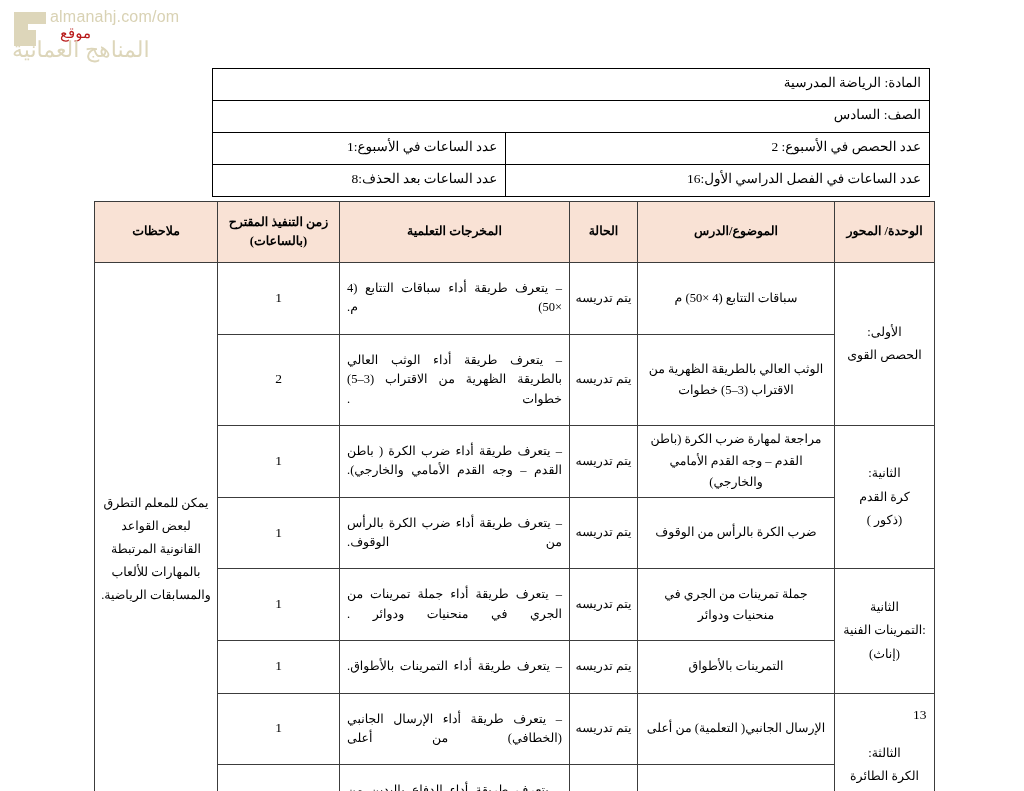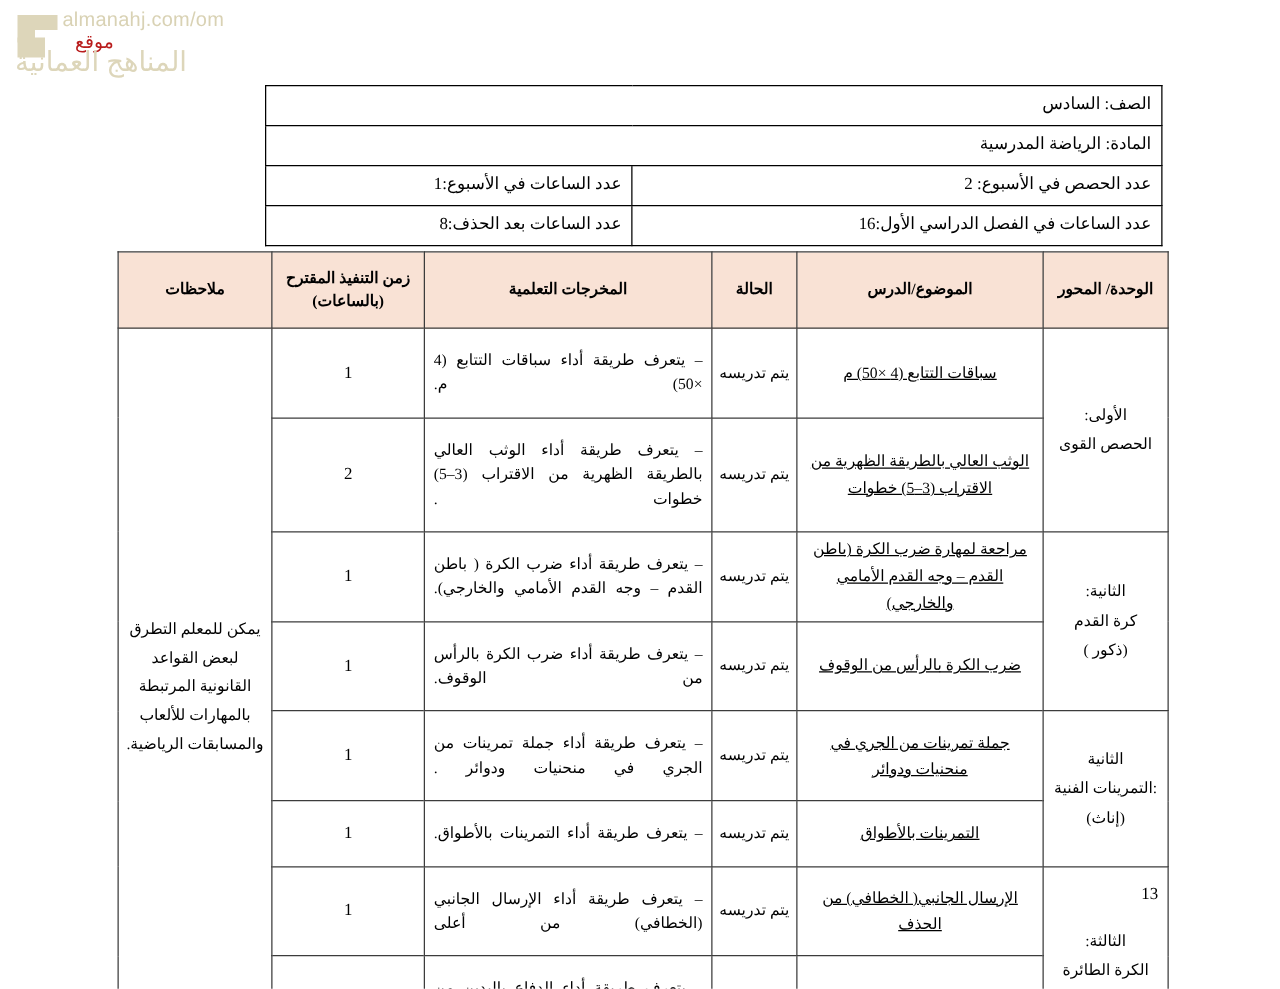--- a/index.html
+++ b/index.html
@@ -134,21 +134,20 @@
   #plan-table td.cell-unit,
   #plan-table td.cell-notes {
     line-height: 1.85;
   }
   #plan-table td.cell-hours {
     font-family: "Liberation Serif", "DejaVu Serif", serif;
     font-size: 13.5px;
   }
   #plan-table td.cell-lesson {
     line-height: 1.7;
-    text-decoration: underline;
   }
 
   
   #page-number {
     position: absolute;
     top: 707px;
     left: 913px;
     font-size: 13.5px;
     direction: ltr;
     text-align: right;
@@ -164,24 +163,24 @@
       <i class="c"></i>
   </div>
   <div class="wm-url">almanahj.com/om</div>
   <div class="wm-ar1">موقع</div>
   <div class="wm-ar2">المناهج العمانية</div>
 </div>
 
 <table id="info-table">
   <tbody>
     <tr>
+      <td colspan="2">المادة:   الرياضة المدرسية</td>
+    </tr>
+    <tr>
       <td colspan="2">الصف: السادس</td>
-    </tr>
-    <tr>
-      <td colspan="2">المادة:   الرياضة المدرسية</td>
     </tr>
     <tr>
       <td style="width:427px">عدد الحصص في الأسبوع: 2</td>
       <td style="width:291px">عدد الساعات في الأسبوع:1</td>
     </tr>
     <tr>
       <td>عدد الساعات في الفصل الدراسي الأول:16</td>
       <td>عدد الساعات بعد الحذف:8</td>
     </tr>
   </tbody>
@@ -266,21 +265,21 @@
       <td class="cell-status">يتم تدريسه</td>
       <td class="cell-outcome">– يتعرف طريقة أداء التمرينات بالأطواق.</td>
       <td class="cell-hours">1</td>
     </tr>
 
     <tr>
       <td class="cell-unit" rowspan="2">
           <div>الثالثة:</div>
           <div>الكرة الطائرة</div>
         </td>
-      <td class="cell-lesson">الإرسال الجانبي( الخطافي) من الحذف</td>
+      <td class="cell-lesson">الإرسال الجانبي( التعلمية) من أعلى</td>
       <td class="cell-status">يتم تدريسه</td>
       <td class="cell-outcome">– يتعرف طريقة أداء الإرسال الجانبي (الخطافي) من أعلى</td>
       <td class="cell-hours">1</td>
     </tr>
 
     <tr>
       <td class="cell-lesson">الفصل باليدين من أسفل من الحركة</td>
       <td class="cell-status">يتم تدريسه</td>
       <td class="cell-outcome">– يتعرف طريقة أداء الدفاع باليدين من أسفل من الحركة.</td>
       <td class="cell-hours">2</td>

